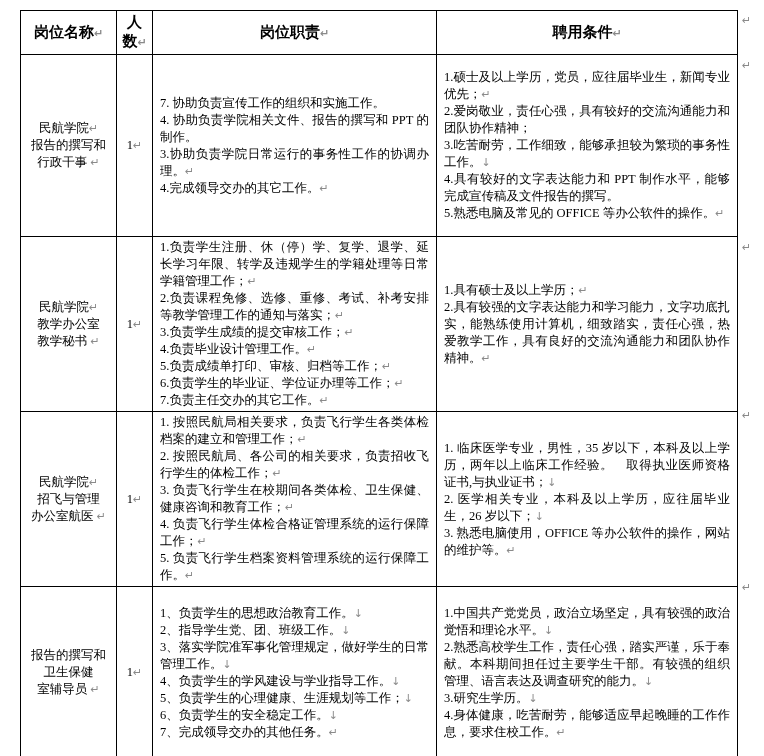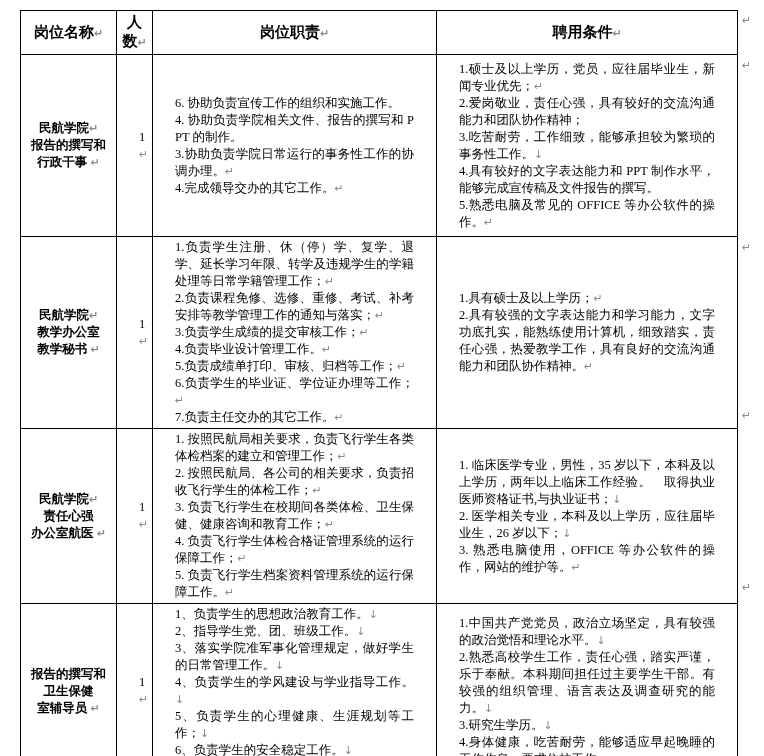--- a/index.html
+++ b/index.html
@@ -35,27 +35,27 @@
   }
   thead tr { height: 28px; }
   tr.row-1 { height: 182px; }
   tr.row-2 { height: 168px; }
   tr.row-3 { height: 173px; }
   tr.row-4 { height: 172px; }
 
   td {
     font-size: 12.5px;
     line-height: 17px;
-    padding: 2px 22px;
+    padding: 2px 7px;
   }
   td.cell-position { text-align: center; padding: 2px 2px; }
   td.cell-count    { text-align: center; }
   td.cell-duties, td.cell-conditions { text-align: justify; }
   .para { text-align: justify; }
-  td.cell-position .para { text-align: center; font-weight: bold; }
+  td.cell-position .para { text-align: center; }
 
   
   .mark {
     color: #8a8a8a;
     font-family: "DejaVu Sans", sans-serif;
     font-size: 11px;
   }
   .margin-marks .mm {
     position: absolute;
     left: 742px;
@@ -92,21 +92,21 @@
     </thead>
     <tbody>
       <tr class="row-1">
         <td class="cell-position">
             <div class="para">民航学院<span class="mark">↵</span></div>
             <div class="para">报告的撰写和</div>
             <div class="para">行政干事 <span class="mark">↵</span></div>
           </td>
         <td class="cell-count">1<span class="mark">↵</span></td>
         <td class="cell-duties">
-            <div class="para">6. 协助负责宣传工作的组织和实施工作。</div>
+            <div class="para">7. 协助负责宣传工作的组织和实施工作。</div>
             <div class="para">4. 协助负责学院相关文件、报告的撰写和 PPT 的制作。</div>
             <div class="para">3.协助负责学院日常运行的事务性工作的协调办理。<span class="mark">↵</span></div>
             <div class="para">4.完成领导交办的其它工作。<span class="mark">↵</span></div>
           </td>
         <td class="cell-conditions">
             <div class="para">1.硕士及以上学历，党员，应往届毕业生，新闻专业优先；<span class="mark">↵</span></div>
             <div class="para">2.爱岗敬业，责任心强，具有较好的交流沟通能力和团队协作精神；</div>
             <div class="para">3.吃苦耐劳，工作细致，能够承担较为繁琐的事务性工作。<span class="mark">↓</span></div>
             <div class="para">4.具有较好的文字表达能力和 PPT 制作水平，能够完成宣传稿及文件报告的撰写。</div>
             <div class="para">5.熟悉电脑及常见的 OFFICE 等办公软件的操作。<span class="mark">↵</span></div>
@@ -129,21 +129,21 @@
             <div class="para">7.负责主任交办的其它工作。<span class="mark">↵</span></div>
           </td>
         <td class="cell-conditions">
             <div class="para">1.具有硕士及以上学历；<span class="mark">↵</span></div>
             <div class="para">2.具有较强的文字表达能力和学习能力，文字功底扎实，能熟练使用计算机，细致踏实，责任心强，热爱教学工作，具有良好的交流沟通能力和团队协作精神。<span class="mark">↵</span></div>
           </td>
       </tr>
       <tr class="row-3">
         <td class="cell-position">
             <div class="para">民航学院<span class="mark">↵</span></div>
-            <div class="para">责任心强</div>
+            <div class="para">招飞与管理</div>
             <div class="para">办公室航医 <span class="mark">↵</span></div>
           </td>
         <td class="cell-count">1<span class="mark">↵</span></td>
         <td class="cell-duties">
             <div class="para">1. 按照民航局相关要求，负责飞行学生各类体检档案的建立和管理工作；<span class="mark">↵</span></div>
             <div class="para">2. 按照民航局、各公司的相关要求，负责招收飞行学生的体检工作；<span class="mark">↵</span></div>
             <div class="para">3. 负责飞行学生在校期间各类体检、卫生保健、健康咨询和教育工作；<span class="mark">↵</span></div>
             <div class="para">4. 负责飞行学生体检合格证管理系统的运行保障工作；<span class="mark">↵</span></div>
             <div class="para">5. 负责飞行学生档案资料管理系统的运行保障工作。<span class="mark">↵</span></div>
           </td>

